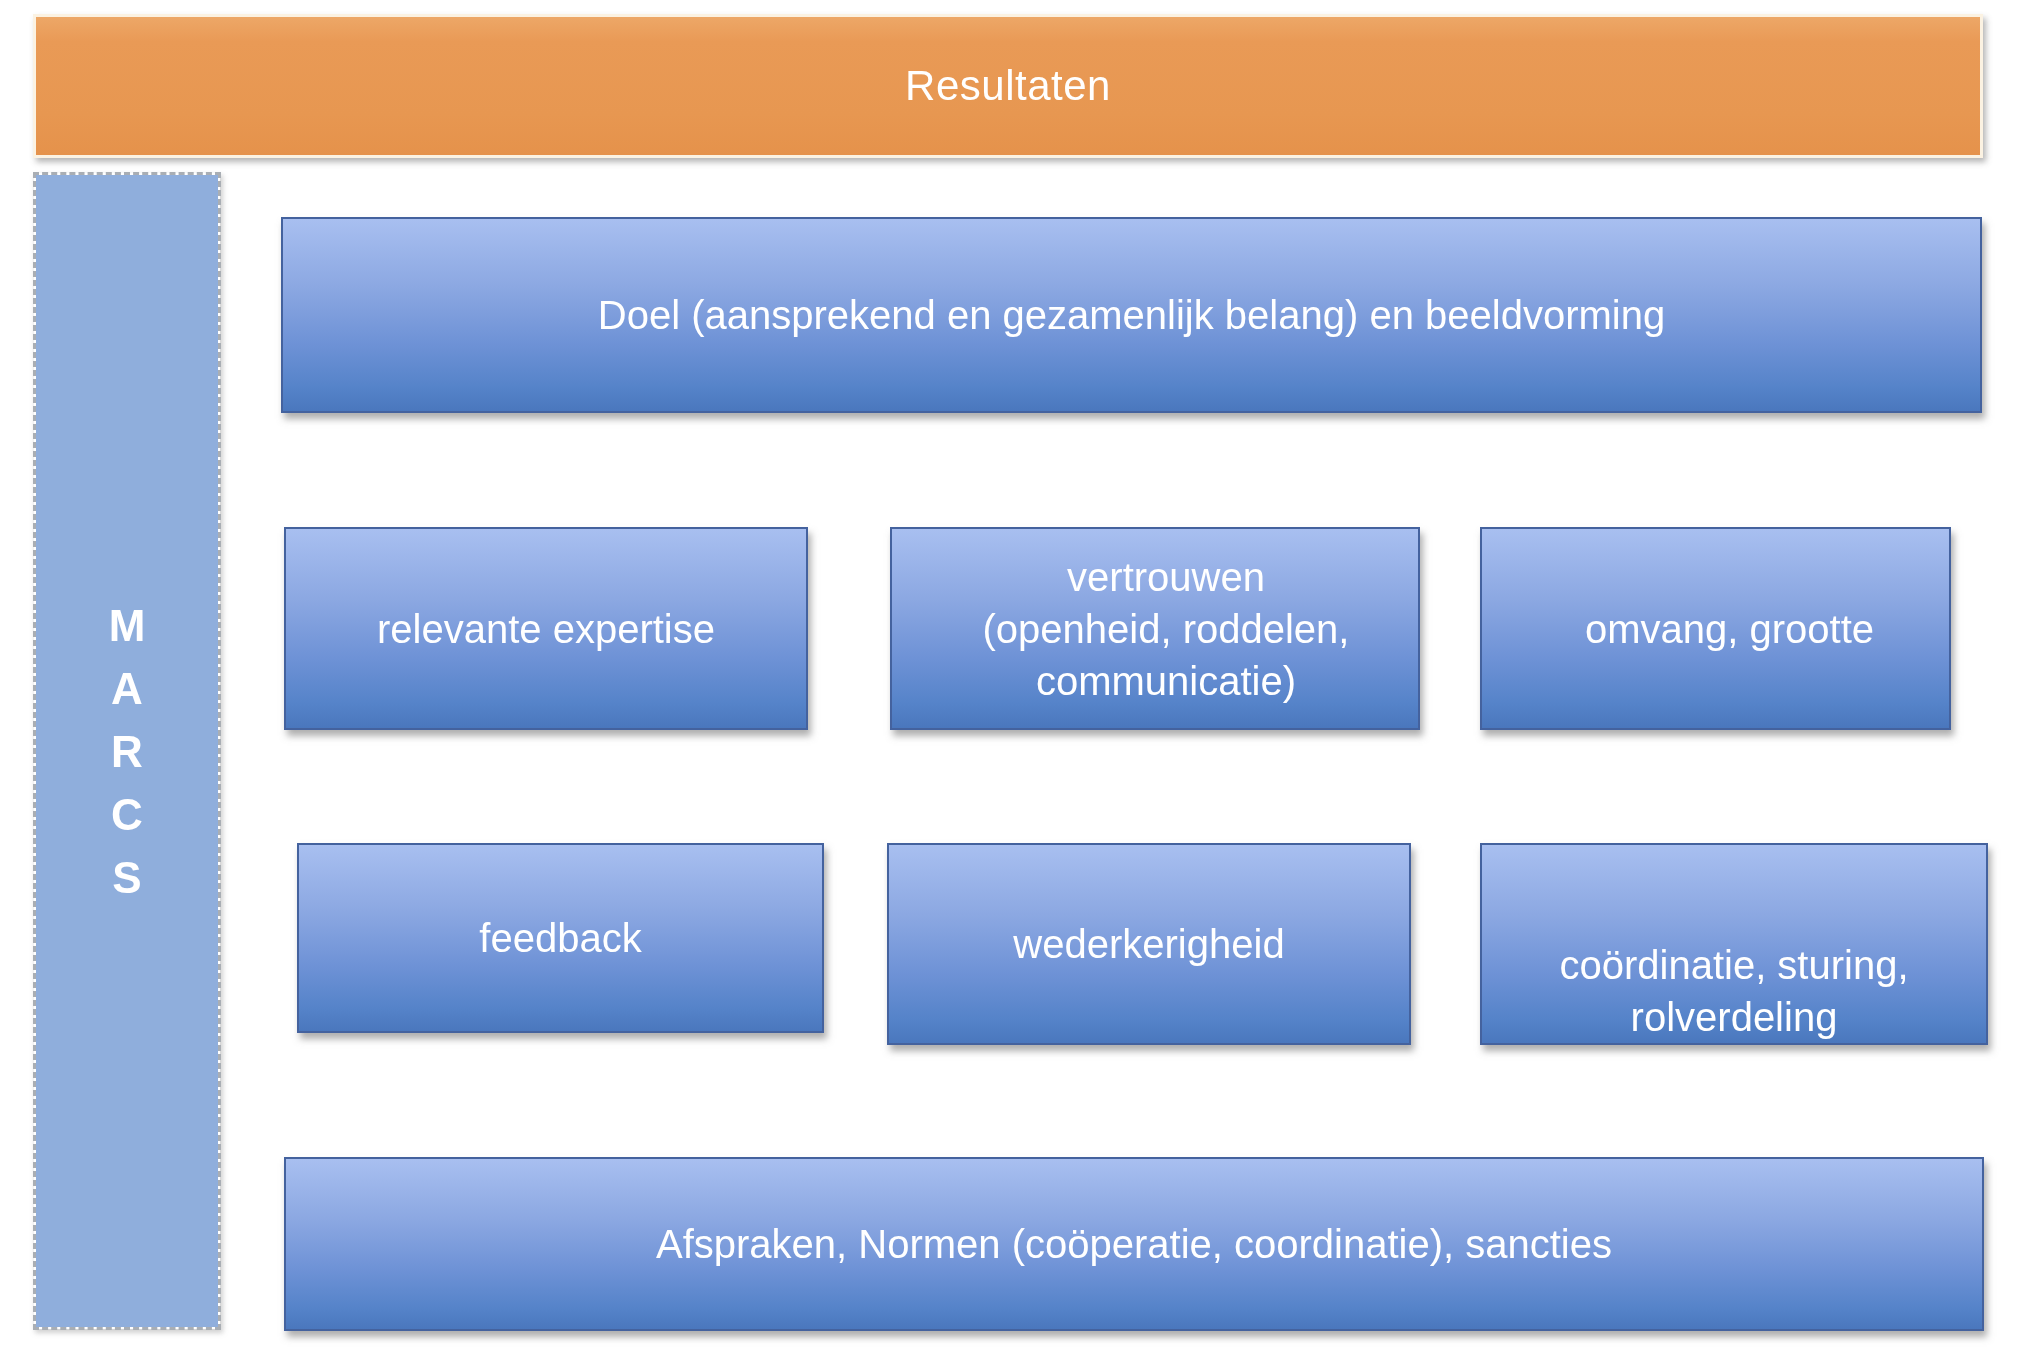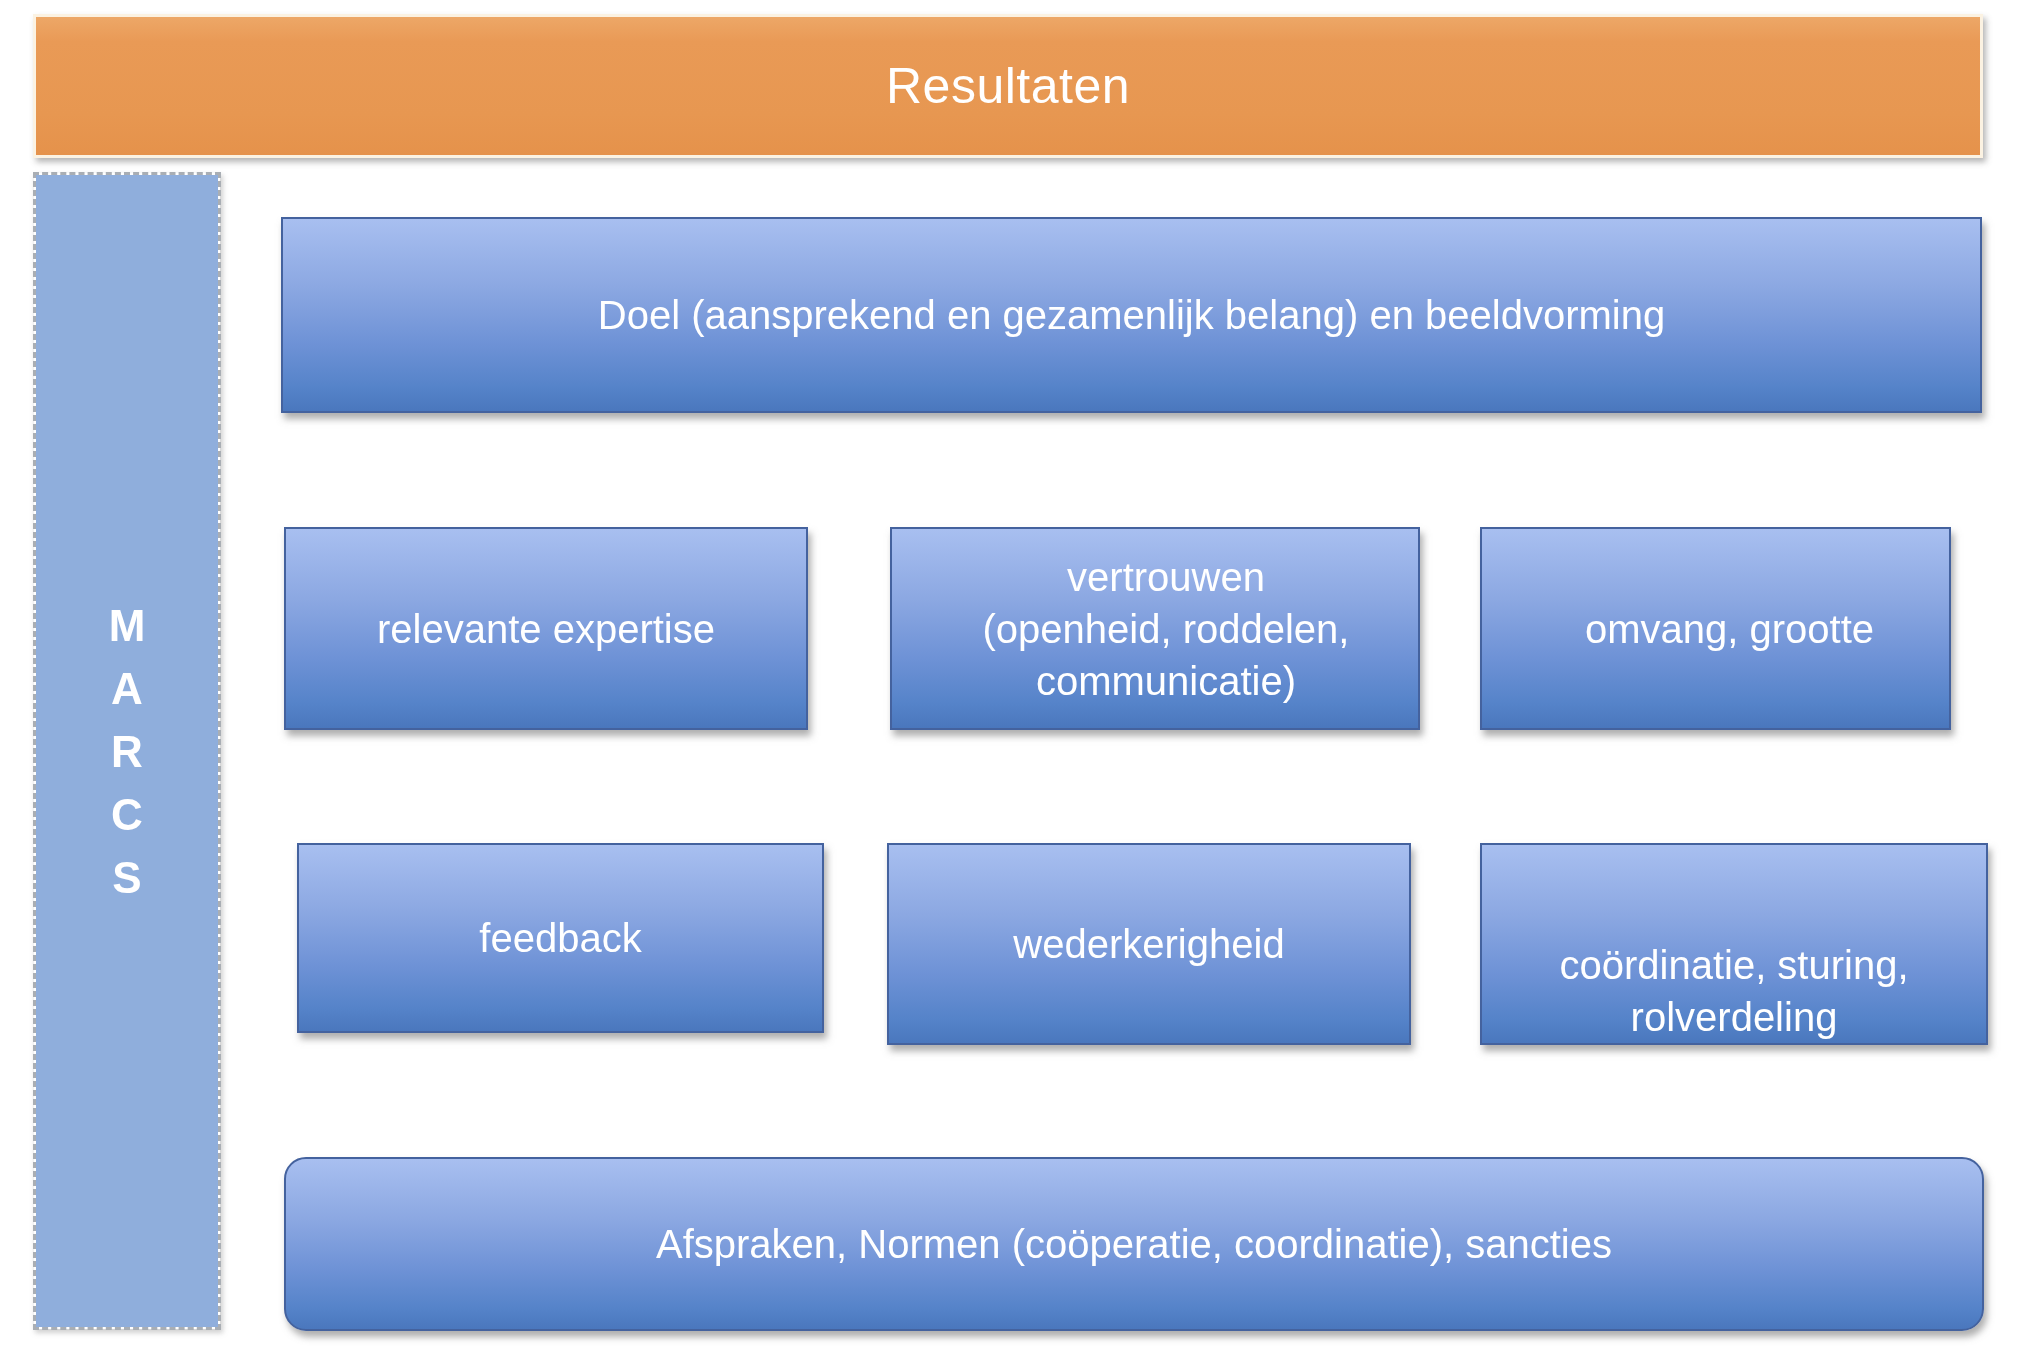--- a/index.html
+++ b/index.html
@@ -23,21 +23,21 @@
     width: 1944px; height: 138px;
     background: linear-gradient(180deg, #eda767 0%, #e99a56 18%, #e79751 70%, #e5924b 100%);
     border: 3px solid #fbf2e2;
     box-shadow: 3px 4px 6px rgba(90,90,90,0.45);
     display: flex;
     align-items: center;
     justify-content: center;
   }
   .banner-title {
     color: #ffffff;
-    font-size: 50px;
+    font-size: 42px;
     letter-spacing: 0.5px;
   }
 
   
   .marcs-bar {
     position: absolute;
     left: 33px; top: 172px;
     width: 182px; height: 1152px;
     background: #8faedc;
     background-clip: padding-box;
@@ -75,21 +75,21 @@
   }
   .bluebox span { display: block; }
 
   #box-doel        { left: 281px;  top: 217px;  width: 1701px; height: 196px; }
   #box-expertise   { left: 284px;  top: 527px;  width: 524px;  height: 203px; }
   #box-vertrouwen  { left: 890px;  top: 527px;  width: 530px;  height: 203px; padding-left: 42px; }
   #box-omvang      { left: 1480px; top: 527px;  width: 471px;  height: 203px; padding-left: 48px; }
   #box-feedback    { left: 297px;  top: 843px;  width: 527px;  height: 190px; }
   #box-wederkerig  { left: 887px;  top: 843px;  width: 524px;  height: 202px; }
   #box-coordinatie { left: 1480px; top: 843px;  width: 508px;  height: 202px; justify-content: flex-end; }
-  #box-afspraken   { left: 284px;  top: 1157px; width: 1700px; height: 174px; border-radius: 22px; }
+  #box-afspraken   { left: 284px;  top: 1157px; width: 1700px; height: 174px; }
 </style>
 </head>
 <body>
 
 <div class="canvas">
 
   <div class="banner">
     <span class="banner-title">Resultaten</span>
   </div>
 

